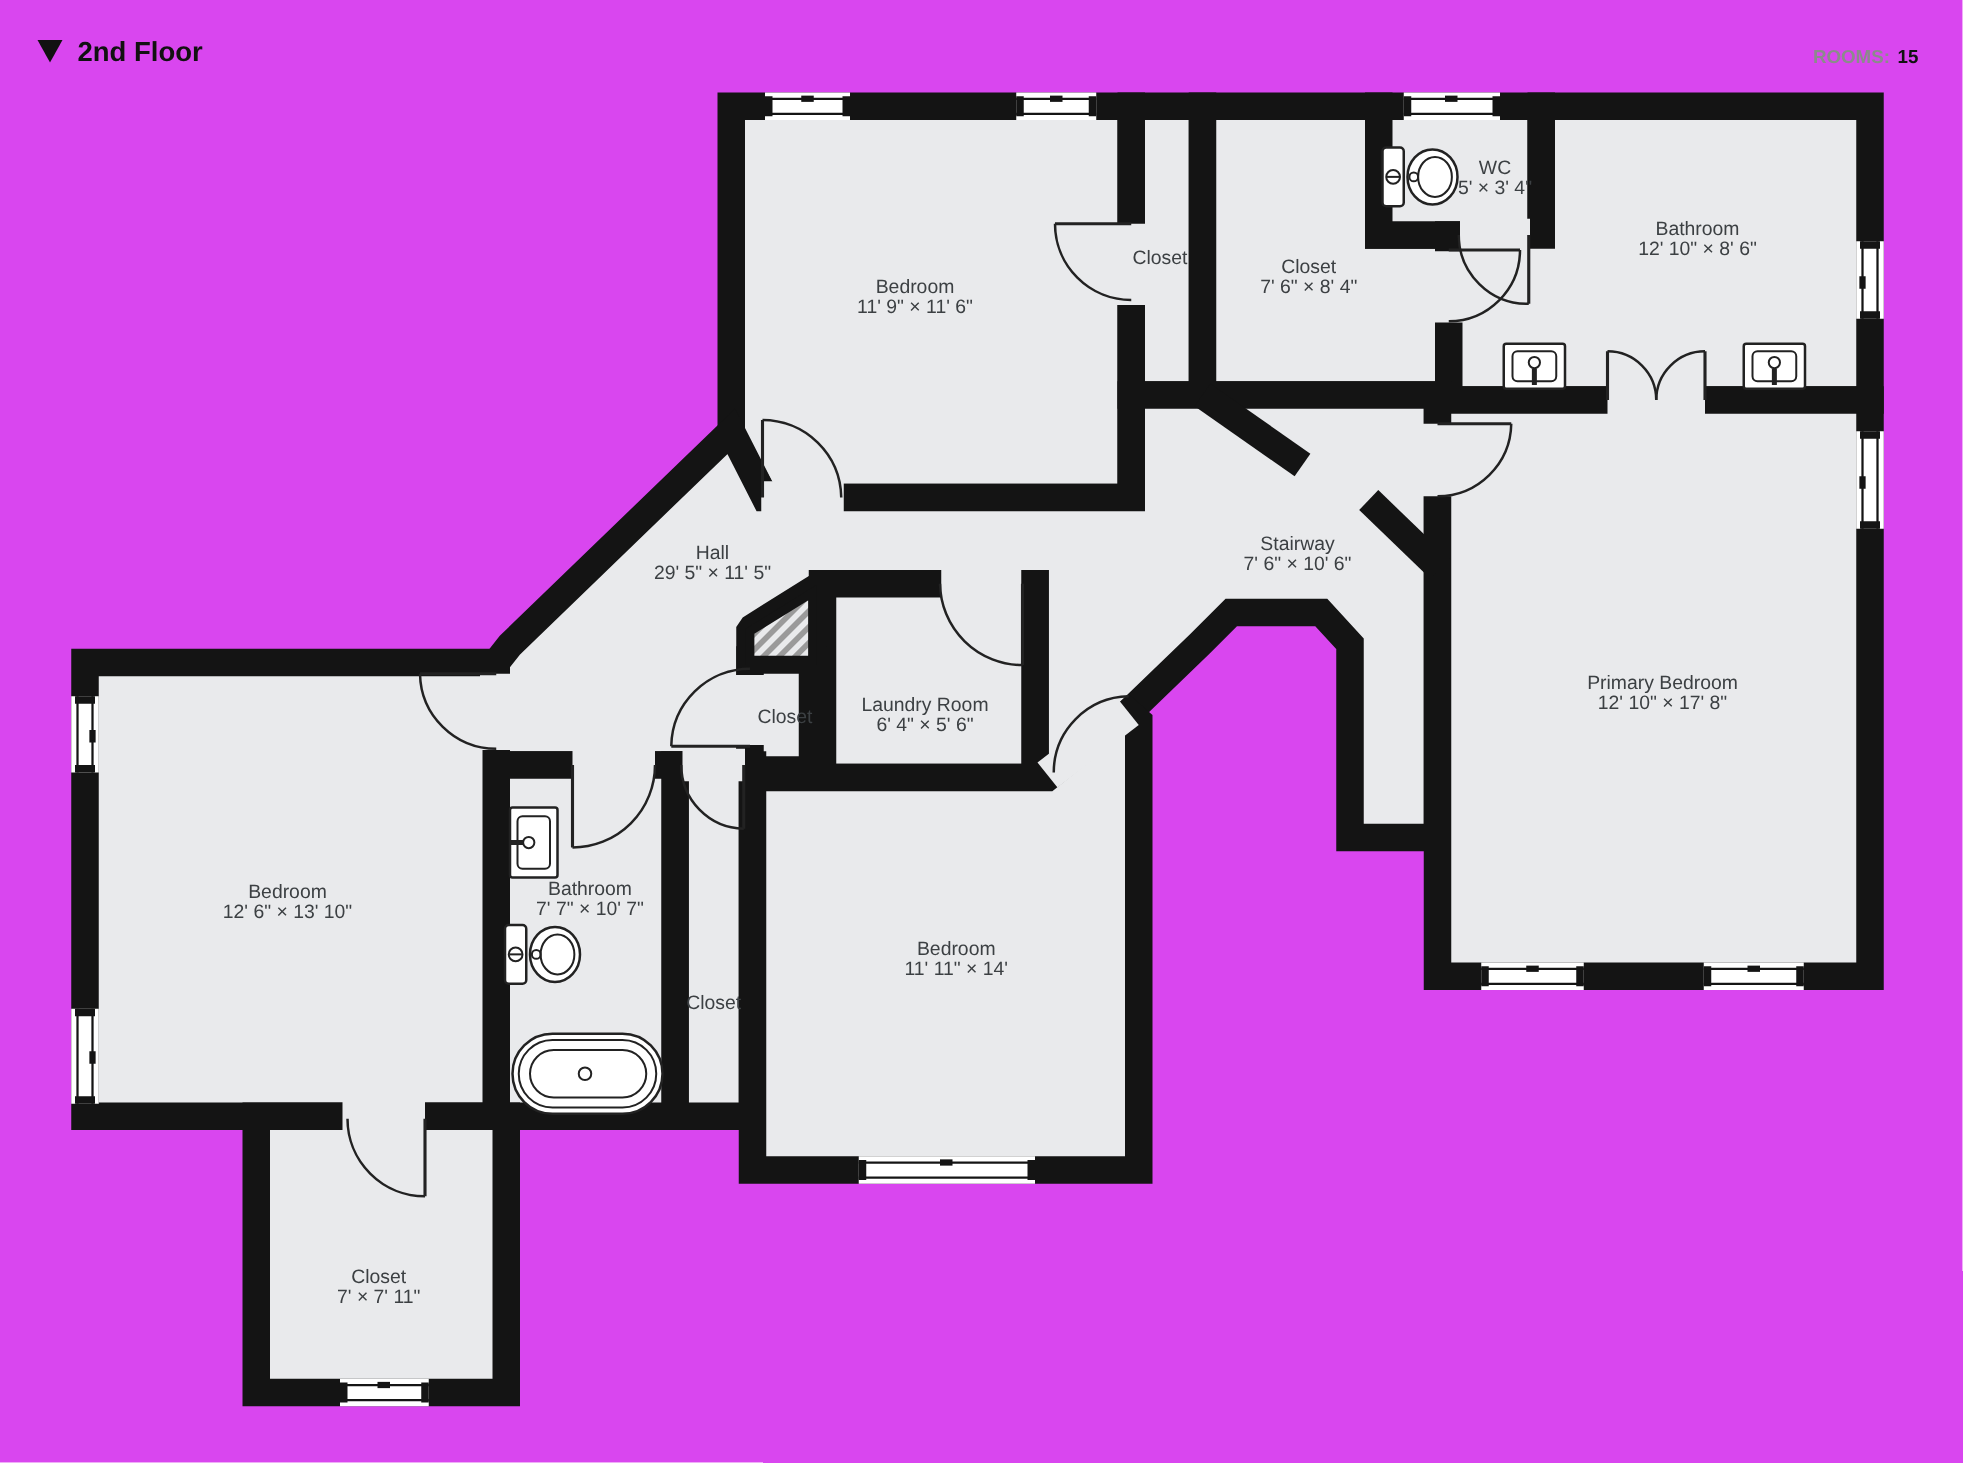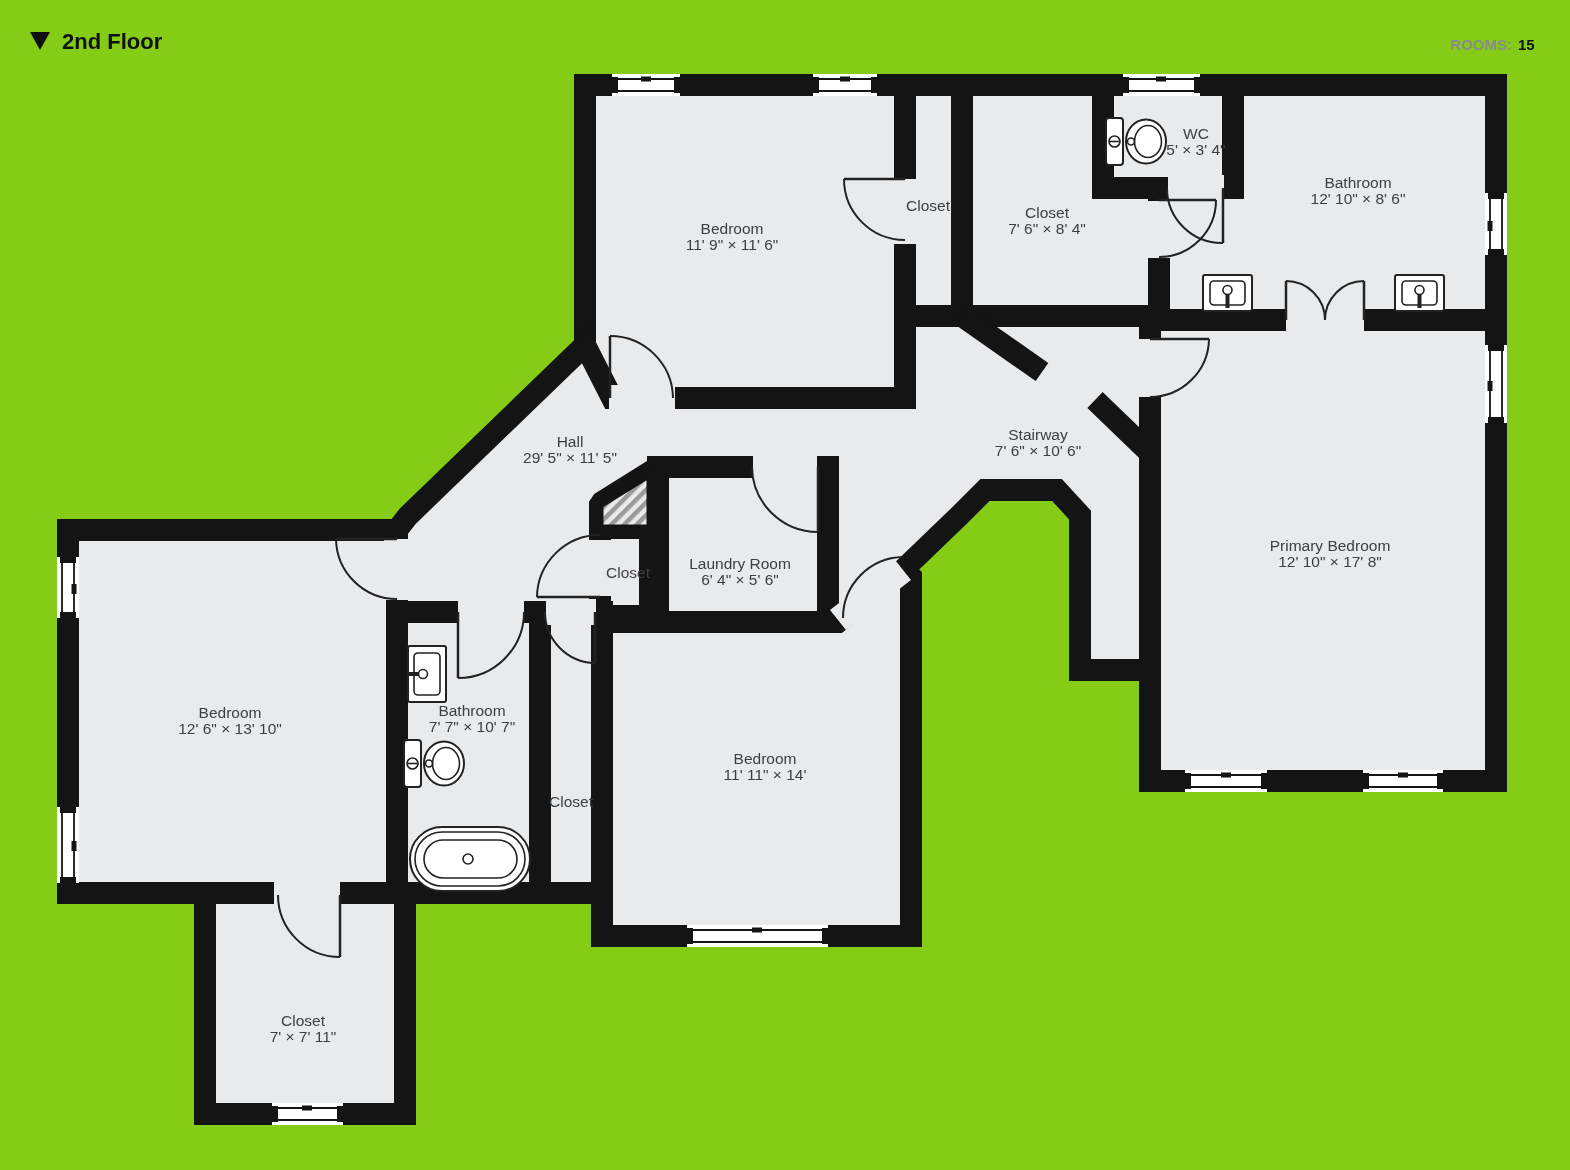--- a/index.html
+++ b/index.html
@@ -1,16 +1,16 @@
 <!DOCTYPE html>
 <html><head>
 <meta charset="utf-8">
 <style>
   html,body{margin:0;padding:0;background:#ffffff;}
-  .stage{position:relative;width:1570px;height:1170px;background:#84cc16;overflow:hidden;
+  .stage{position:relative;width:1570px;height:1170px;background:#d946ef;overflow:hidden;
          font-family:"Liberation Sans",sans-serif;}
   svg{position:absolute;left:0;top:0;}
   svg text{font-family:"Liberation Sans",sans-serif;fill:#3C4043;font-size:15.5px;text-anchor:middle;}
   svg text.hdr-title{font-size:22px;font-weight:700;fill:#111;text-anchor:start;}
   svg text.hdr-rooms-label{font-size:15px;font-weight:700;fill:#8b8b8b;text-anchor:end;}
   svg text.hdr-rooms-count{font-size:15px;font-weight:700;fill:#111;text-anchor:start;}
   .room{fill:#E9EAEC;stroke:#141414;stroke-width:22;stroke-linejoin:miter;}
   .wallseg{stroke:#141414;stroke-width:22;fill:none;stroke-linecap:butt;}
   .gap{fill:#E9EAEC;stroke:none;}
   .arc{fill:none;stroke:#222;stroke-width:2;}

